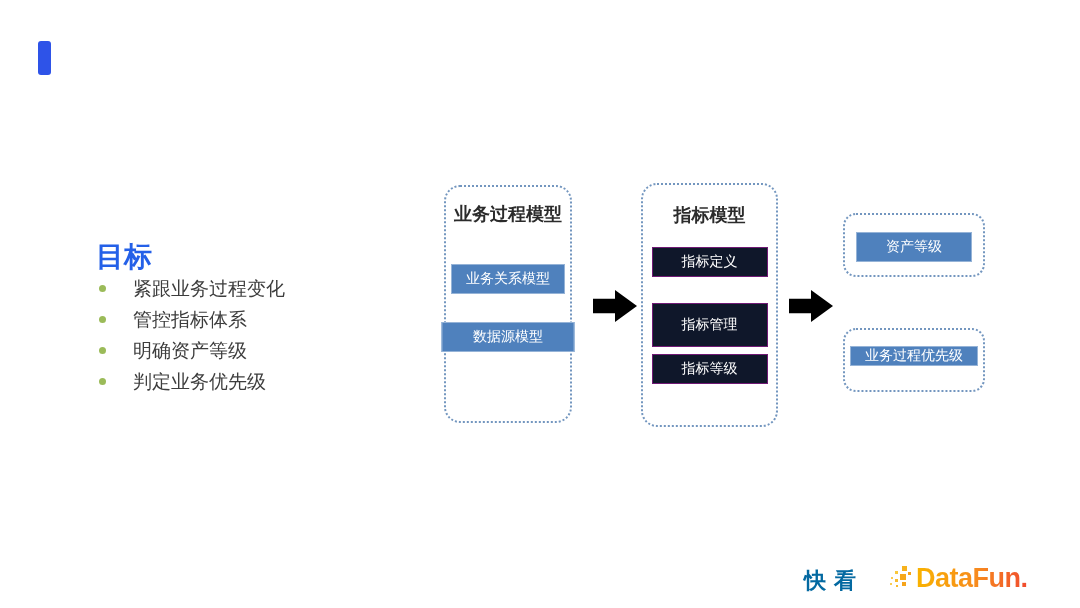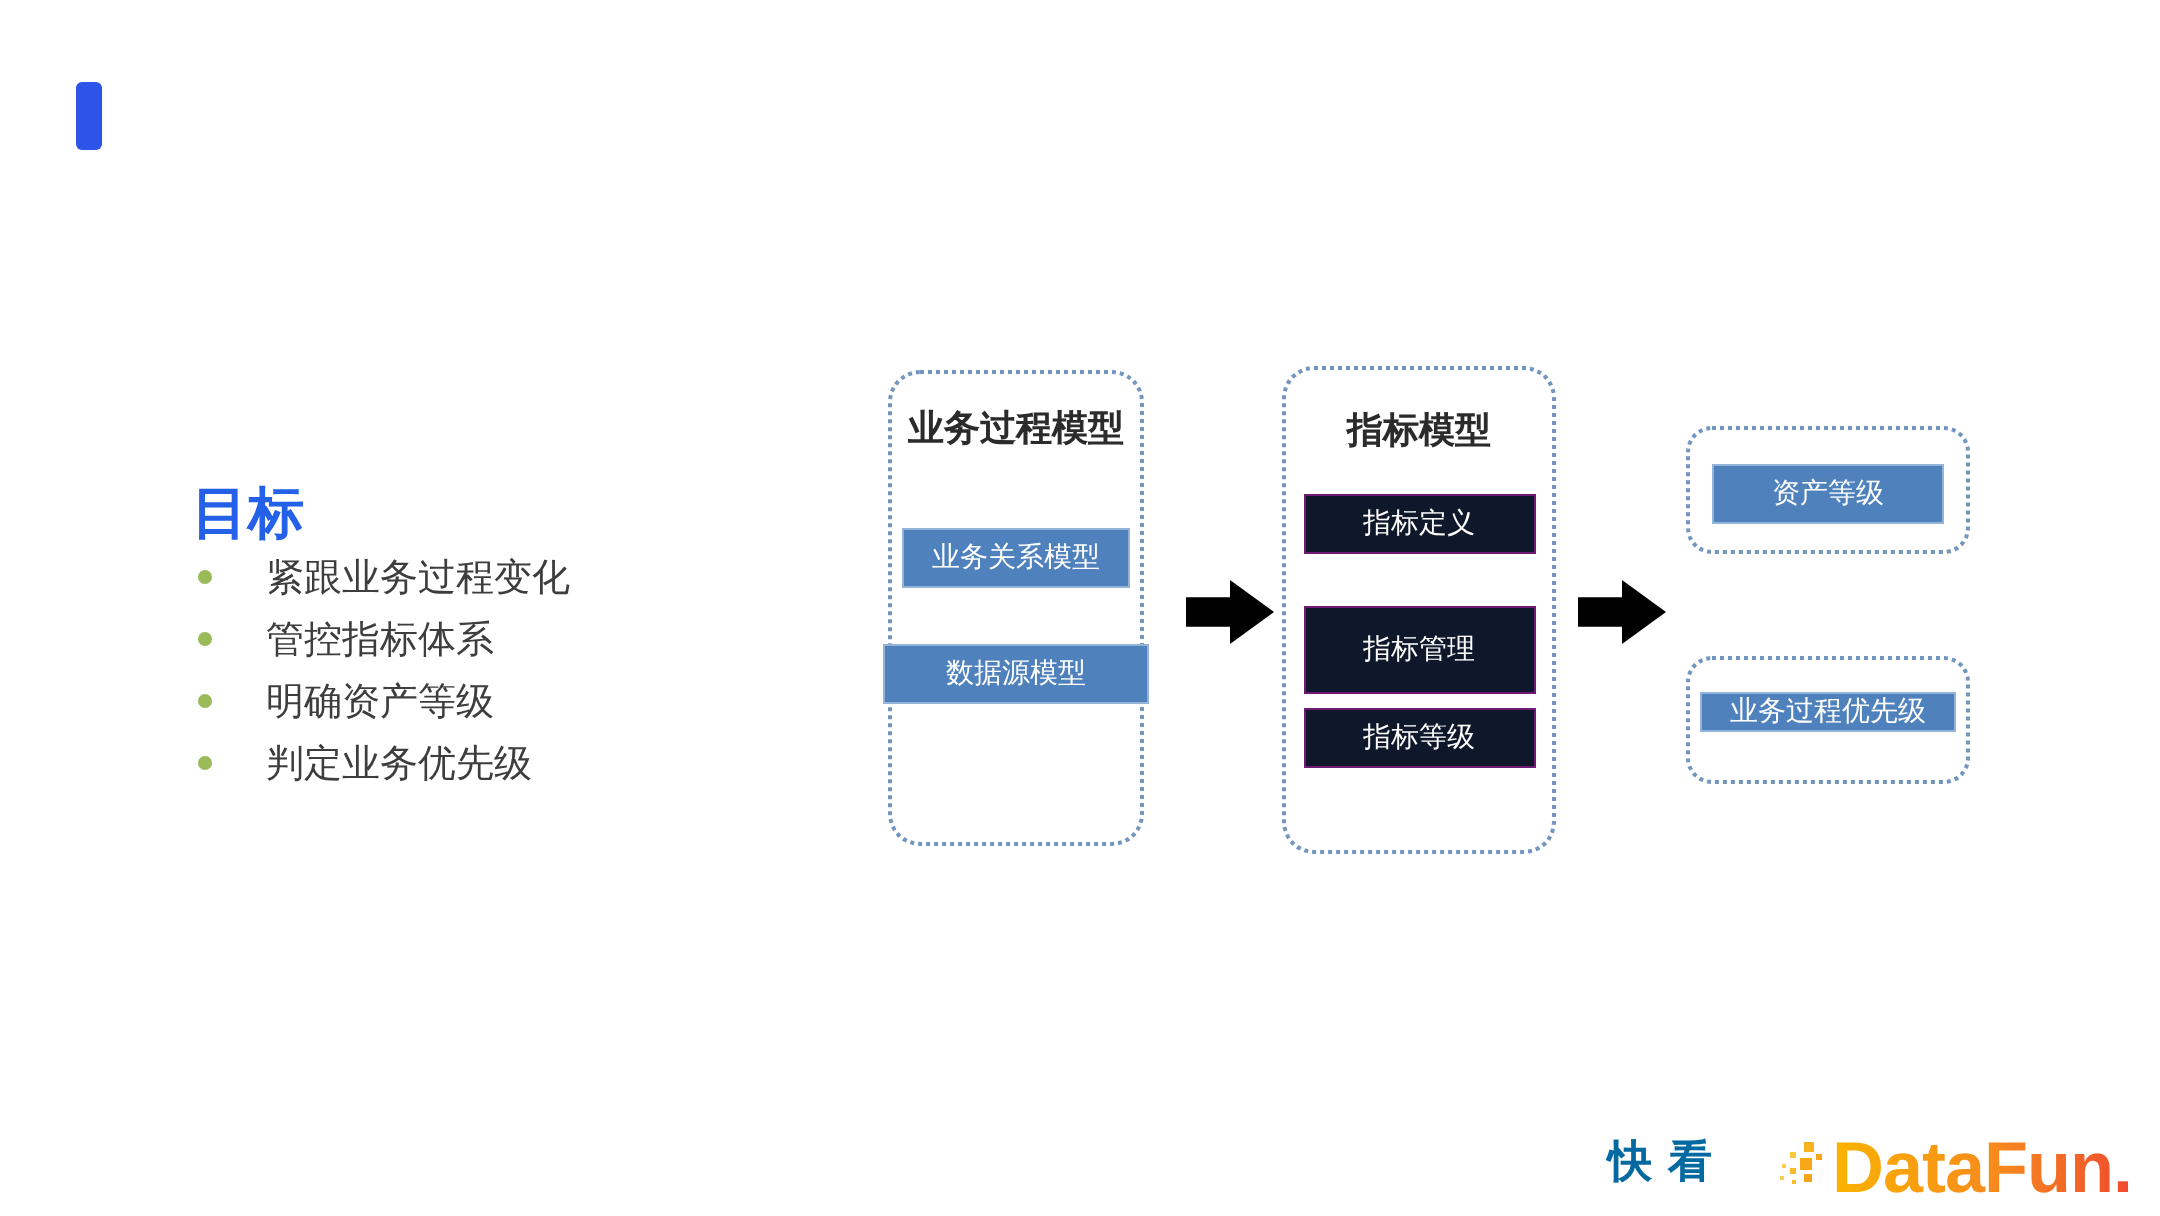--- a/index.html
+++ b/index.html
@@ -82,21 +82,21 @@
   .kuaikan {
     position:absolute; left:804px; top:566px;
     font-size:22px; font-weight:bold; color:#0369a1; letter-spacing:8px;
   }
   .datafun {
     position:absolute; left:889px; top:563px;
     display:flex; align-items:center;
   }
   .df-pixels { margin-right:1px; display:block; }
   .df-text {
-    font-size:36px; font-weight:bold; letter-spacing:-0.5px;
+    font-size:27px; font-weight:bold; letter-spacing:-0.5px;
     background:linear-gradient(90deg,#F9B300 0%,#F78A1E 55%,#F04A2E 100%);
     -webkit-background-clip:text; background-clip:text;
     -webkit-text-fill-color:transparent;
   }
 </style>
 </head>
 <body>
 
 <div class="slide">
 

